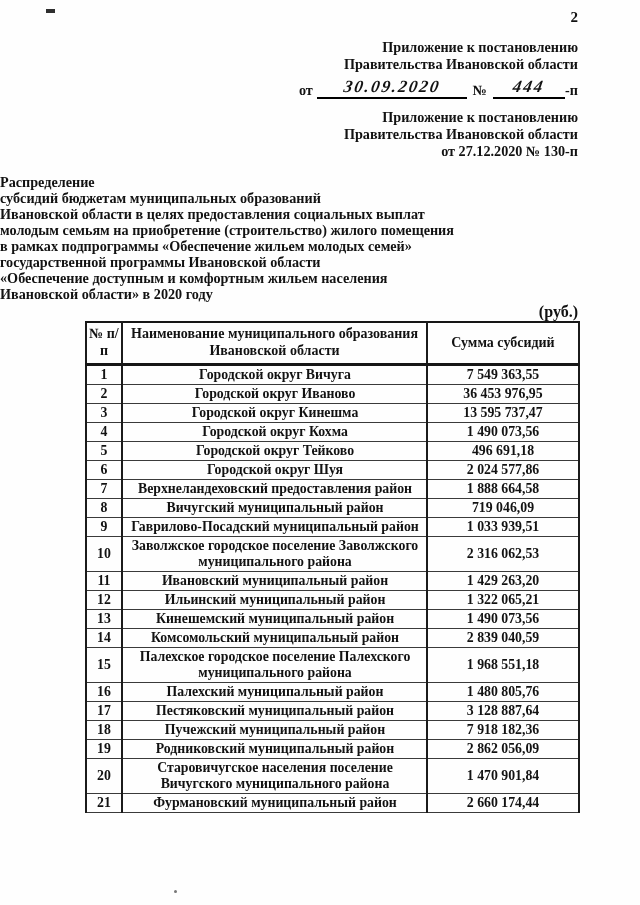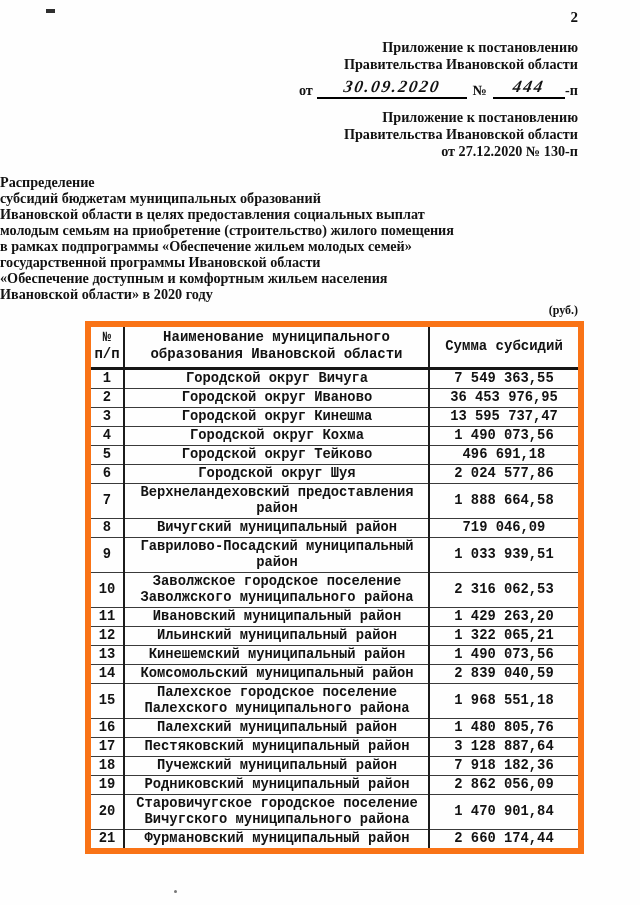--- a/index.html
+++ b/index.html
@@ -54,42 +54,42 @@
     transform: skewX(-10deg);
   }
   .title-block {
     position: absolute; top: 174px; left: 0; right: 0;
     text-align: left;
     font-size: 14.2px; line-height: 16px;
   }
   .title-line { white-space: nowrap; }
   .currency-note {
     position: absolute; top: 303px; right: 62px;
-    font-size: 12px;
+    font-size: 16px;
     font-family: Liberation Serif, serif;
   }
   table.subsidy-table {
     position: absolute; top: 321px; left: 85px;
     width: 493px;
     border-collapse: collapse;
     table-layout: fixed;
     font-size: 13.8px;
     background: #fefefe;
   }
   .subsidy-table col.col-num  { width: 36px; }
   .subsidy-table col.col-name { width: 305px; }
   .subsidy-table col.col-sum  { width: 152px; }
   .subsidy-table th, .subsidy-table td {
     border-left: 2px solid #1b1b1b;
     border-right: 2px solid #1b1b1b;
     border-top: 1px solid #3a3a3a;
     border-bottom: 1px solid #3a3a3a;
     vertical-align: middle;
   }
-  .subsidy-table { border: 6px solid #f97316; font-family: Liberation Mono, monospace; }
+  .subsidy-table { border: 1px solid #f97316; }
   .subsidy-table thead th {
     border-top: 2px solid #161616;
     border-bottom: 3px solid #161616;
     text-align: center;
     font-size: 14px;
     line-height: 17px;
     padding: 2px 2px 4px 2px;
   }
   .subsidy-table td { line-height: 16px; padding: 1px 2px; }
   .subsidy-table td.c-num  { text-align: center; }
@@ -256,21 +256,21 @@
     </tr>
 
     <tr>
       <td class="c-num">19</td>
       <td class="c-name">Родниковский муниципальный район</td>
       <td class="c-sum">2 862 056,09</td>
     </tr>
 
     <tr>
       <td class="c-num">20</td>
-      <td class="c-name">Старовичугское городское поселение Вичугского муниципального района</td>
+      <td class="c-name">Старовичугское населения поселение Вичугского муниципального района</td>
       <td class="c-sum">1 470 901,84</td>
     </tr>
 
     <tr>
       <td class="c-num">21</td>
       <td class="c-name">Фурмановский муниципальный район</td>
       <td class="c-sum">2 660 174,44</td>
     </tr>
   </tbody>
   </table>

